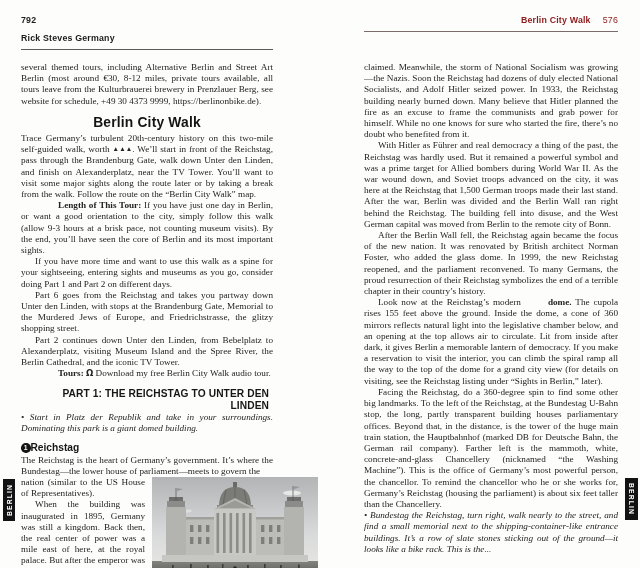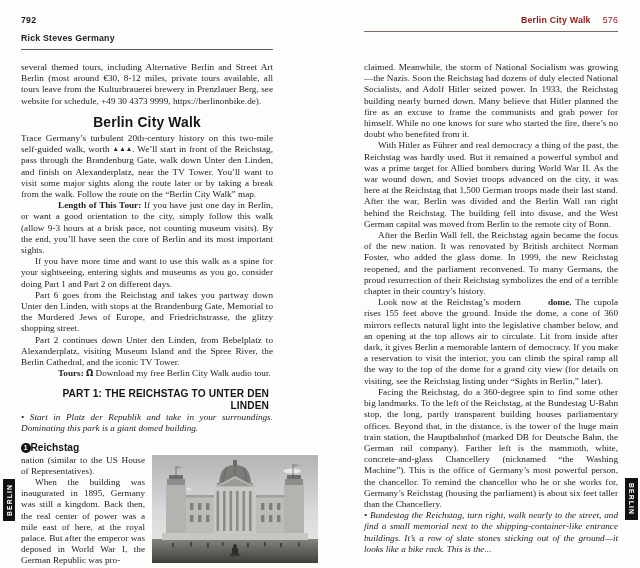--- a/index.html
+++ b/index.html
@@ -102,20 +102,21 @@
         <p class="bpar ind"><span class="sg-b">Tours: </span><span class="sg-icon">Ω</span><span class="sg-p"> Download my free Berlin City Walk audio tour.</span></p>
       </div>
 
     <h2 class="part-heading">PART 1: THE REICHSTAG TO UNTER DEN LINDEN</h2>
     <p class="direction-note">• Start in Platz der Republik and take in your surroundings. Dominating this park is a giant domed building.</p>
 
     <h3 class="sight-heading">
       <span class="num-badge">1</span>
       <span>Reichstag</span>
     </h3>
+    <p class="bpar">The Reichstag is the heart of Germany’s government. It’s where the Bundestag—the lower house of parliament—meets to govern the</p>
 
     <div class="wrap-row">
       <div class="wrap-text">
           <p class="bpar"><span class="sg-p">nation (similar to the US House of Representatives).</span></p>
           <p class="bpar ind"><span class="sg-p">When the building was inaugurated in 1895, Germany was still a kingdom. Back then, the real center of power was a mile east of here, at the royal palace. But after the emperor was deposed in World War I, the German Republic was pro-</span></p>
         </div>
       <div class="photo-frame">
         <svg viewBox="0 0 166 108" xmlns="http://www.w3.org/2000/svg" aria-hidden="true">
           <defs>
             <linearGradient id="sky" x1="0" y1="0" x2="0" y2="1">

